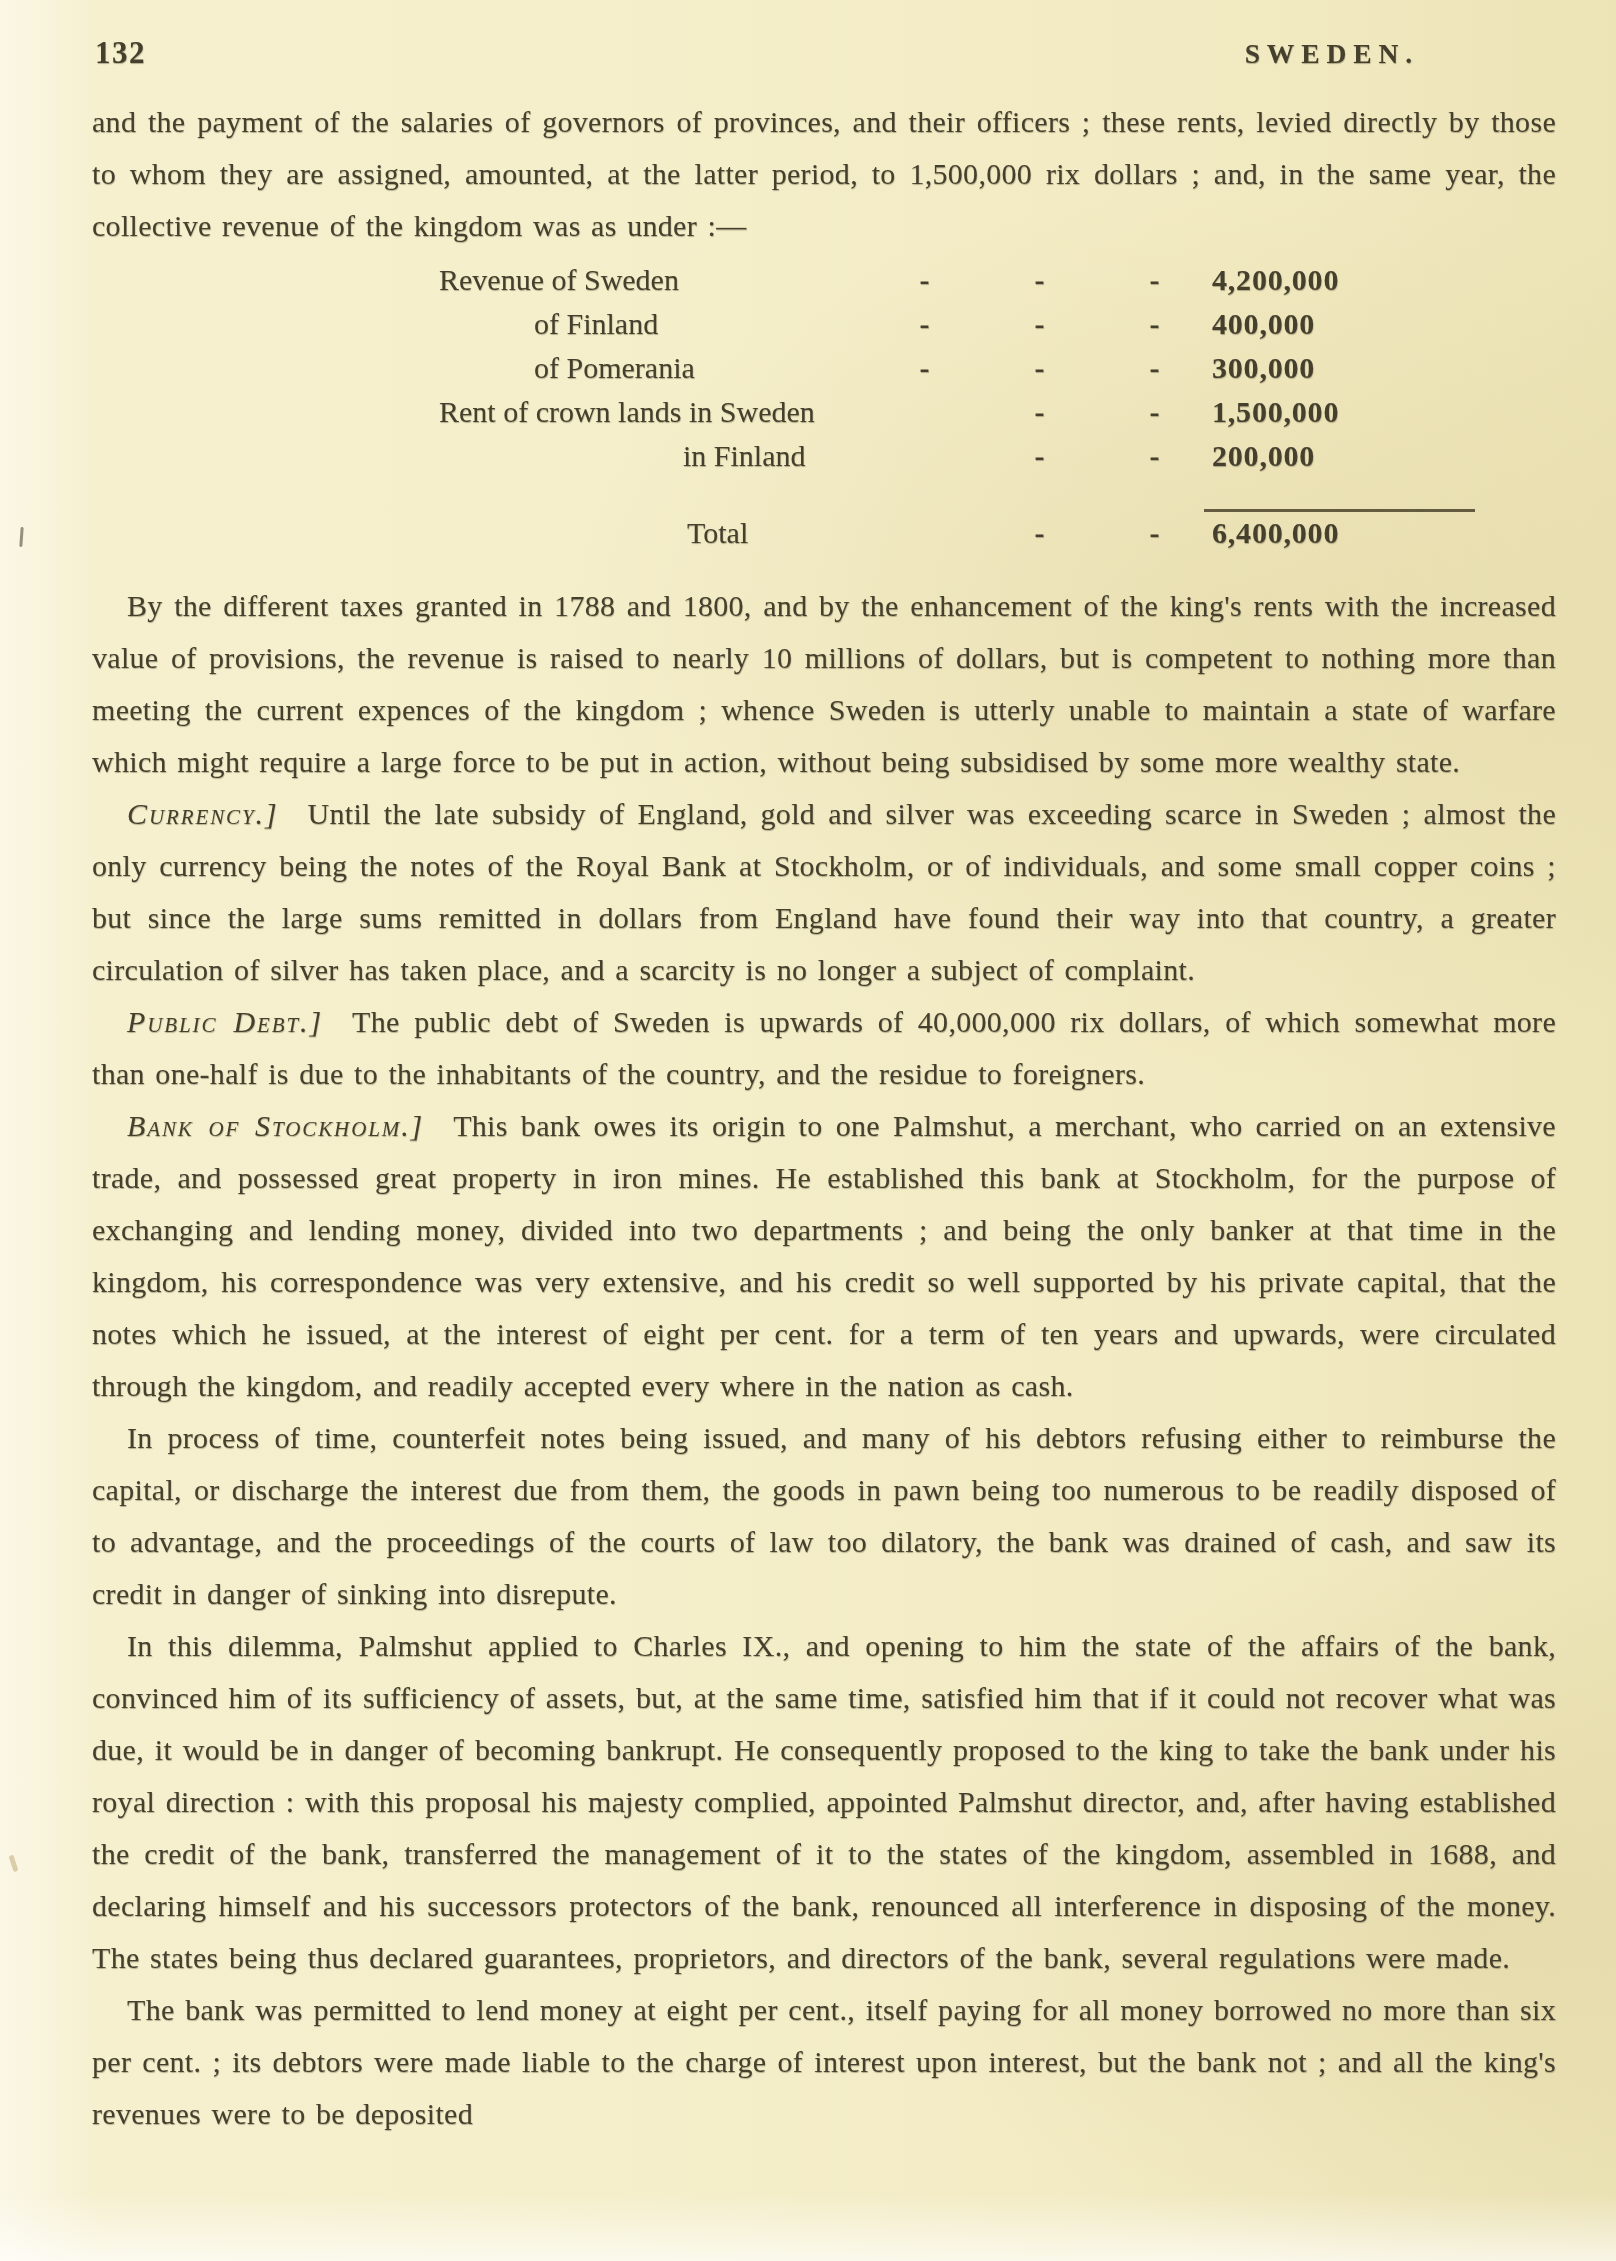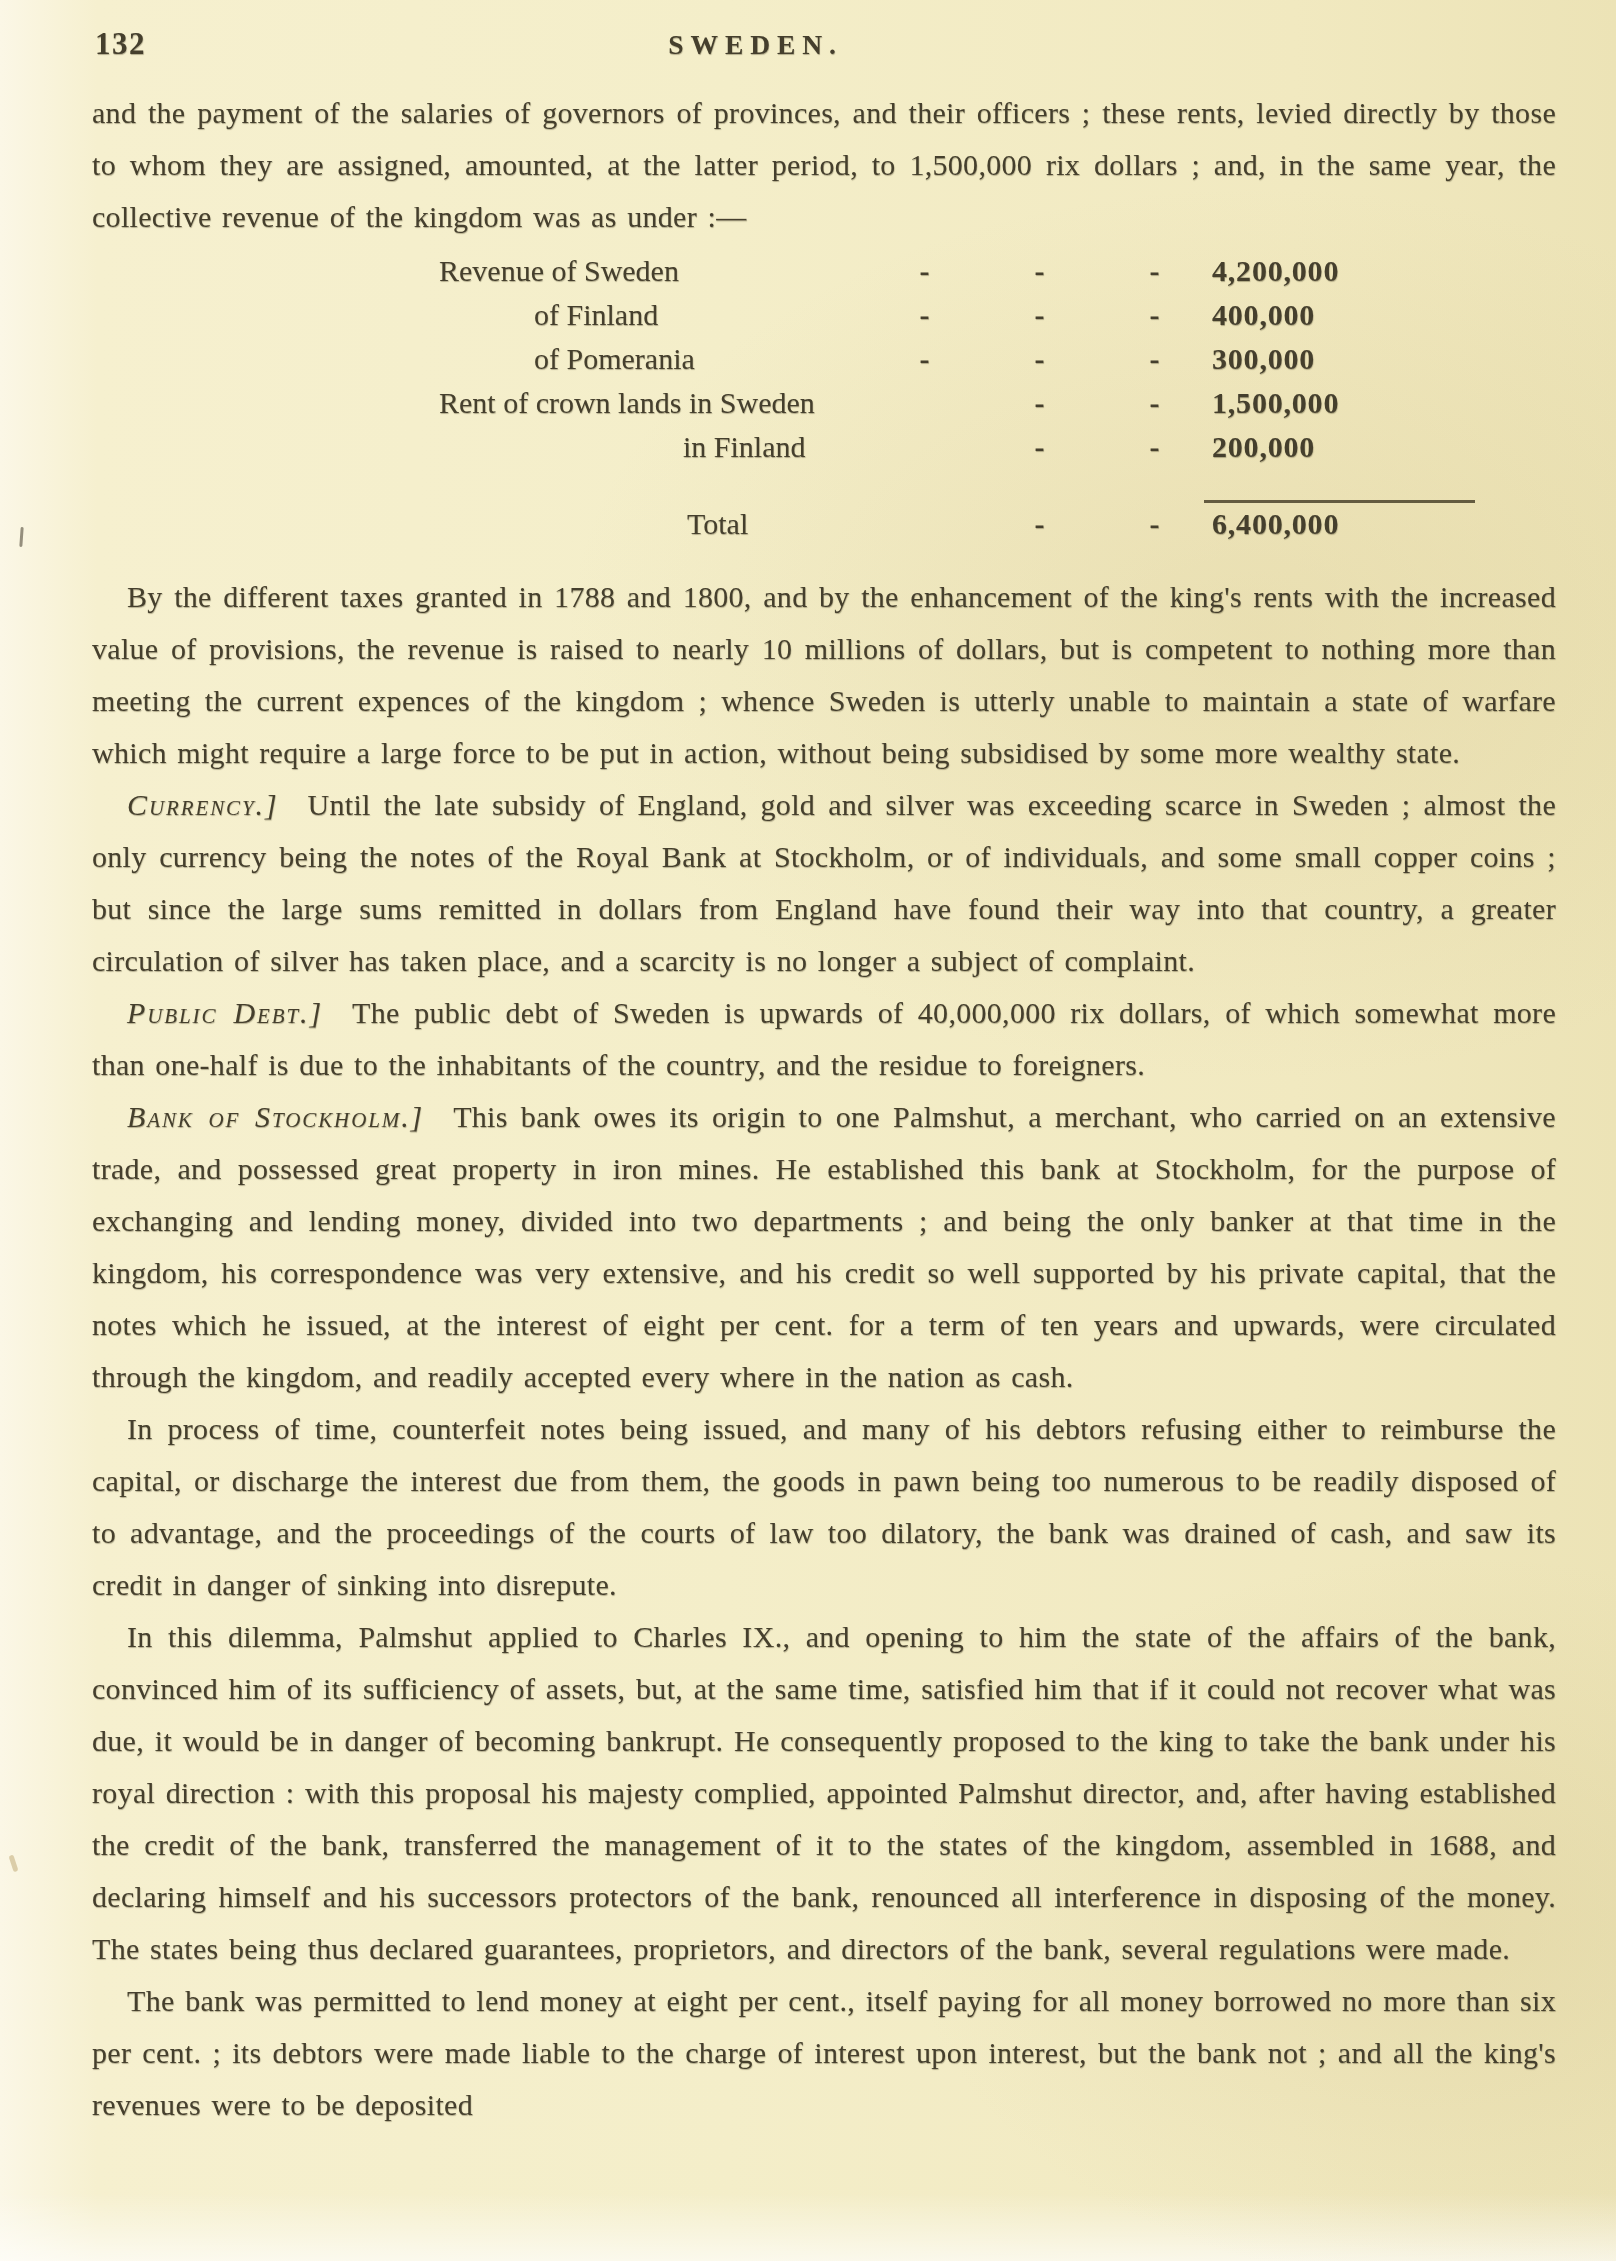--- a/index.html
+++ b/index.html
@@ -11,34 +11,34 @@
     font-family: "Liberation Serif", serif;
   }
   .paper {
     position: absolute; inset: 0;
     background:
       radial-gradient(ellipse 1069px 687px at 78% 28%, rgba(214,198,142,0.30), rgba(214,198,142,0) 65%),
       radial-gradient(ellipse 916px 611px at 90% 85%, rgba(205,188,130,0.25), rgba(205,188,130,0) 60%),
       linear-gradient(180deg, rgba(255,255,255,0) 97%, rgba(255,255,255,0.65) 100%),
       linear-gradient(90deg, #fbf7e6 0%, #f6f0cf 6%, #f4eec9 45%, #f1e9c0 80%, #ece3b6 100%);
     color: #453f2d;
-    padding: 21px 61px 0 92px;
+    padding: 30px 61px 0 92px;
     box-sizing: border-box;
   }
   .ink { text-shadow: 0.5px 0.7px 0.9px rgba(72,62,38,0.38); }
 
   
   .running-head { position: relative; height: 49px; margin-bottom: 17px; }
   .page-num {
     position: absolute; left: 3.1px; top: 4.6px;
     font-size: 31px; font-weight: 700; letter-spacing: 1.5px;
   }
   .head-title {
     position: absolute; left: 0; right: 137px; top: 7.6px;
-    text-align: center;
+    text-align: right;
     font-size: 27.5px; font-weight: 700; letter-spacing: 6.9px;
   }
 
   
   .body-text {
     margin: 0;
     font-size: 30px;
     line-height: 52px;
     text-align: justify;
     word-spacing: 2.7px;

